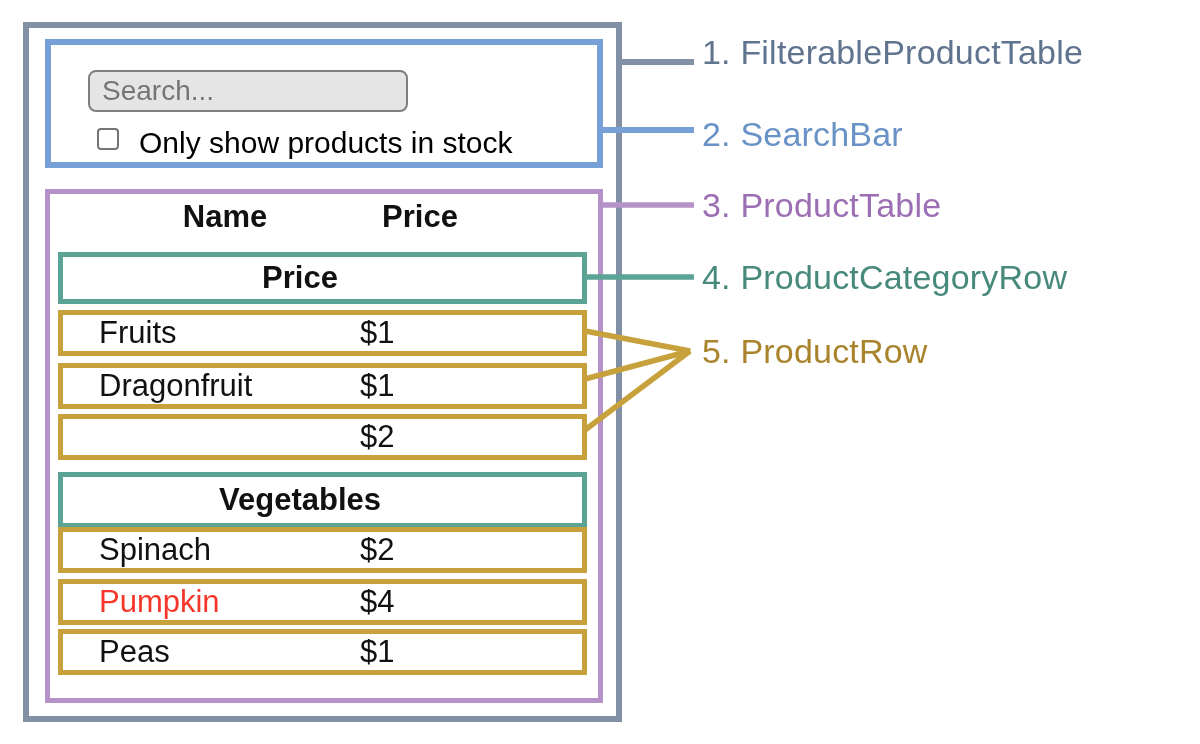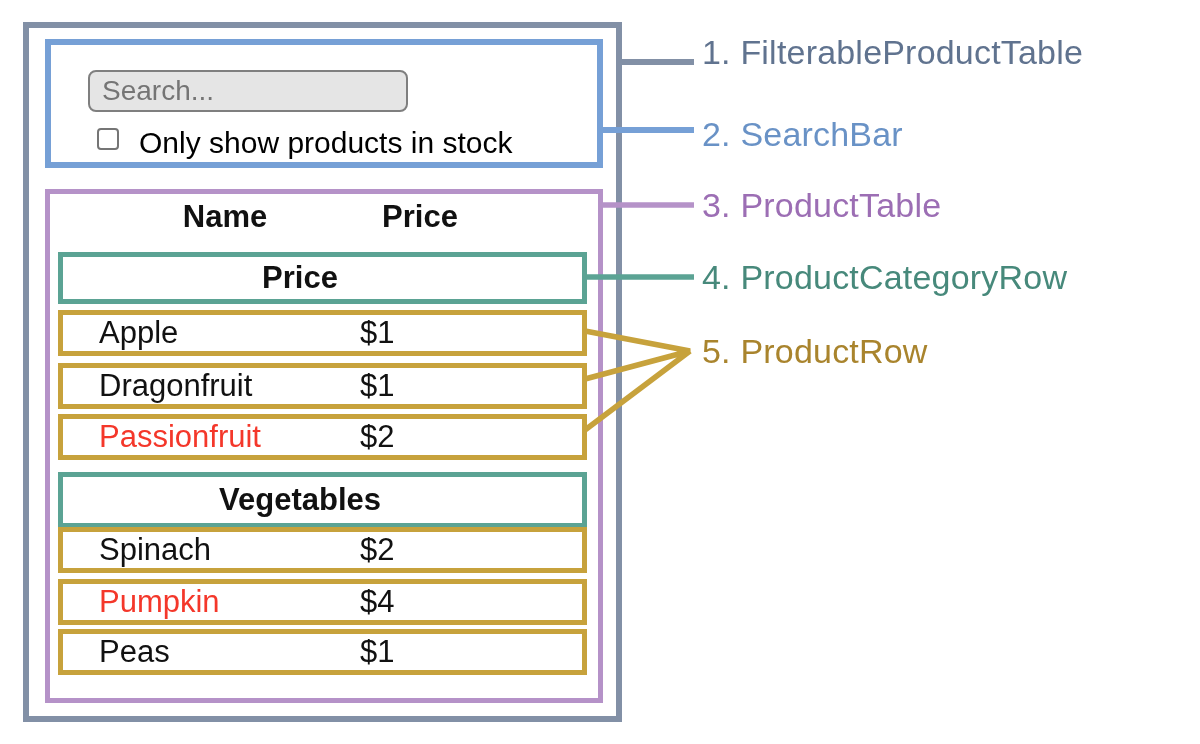--- a/index.html
+++ b/index.html
@@ -89,29 +89,28 @@
   <div class="box producttable-box"></div>
 
   <span class="th th-name">Name</span>
   <span class="th th-price">Price</span>
 
   <div class="crow row-fruits">
     <span class="cat">Price</span>
   </div>
 
   <div class="prow row-apple">
-    <span class="pname">Apple</span>
+    <span class="pname">Fruits</span>
     <span class="pprice">$1</span>
   </div>
   <div class="prow row-dragonfruit">
     <span class="pname">Dragonfruit</span>
     <span class="pprice">$1</span>
   </div>
   <div class="prow row-passionfruit">
-    <span class="pname red">Passionfruit</span>
     <span class="pprice">$2</span>
   </div>
 
   <div class="crow row-vegetables">
     <span class="cat">Vegetables</span>
   </div>
 
   <div class="prow row-spinach">
     <span class="pname">Spinach</span>
     <span class="pprice">$2</span>

